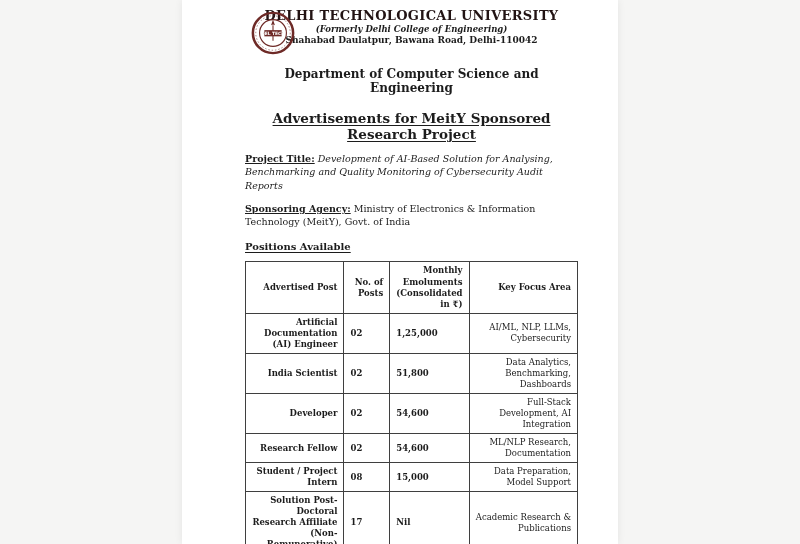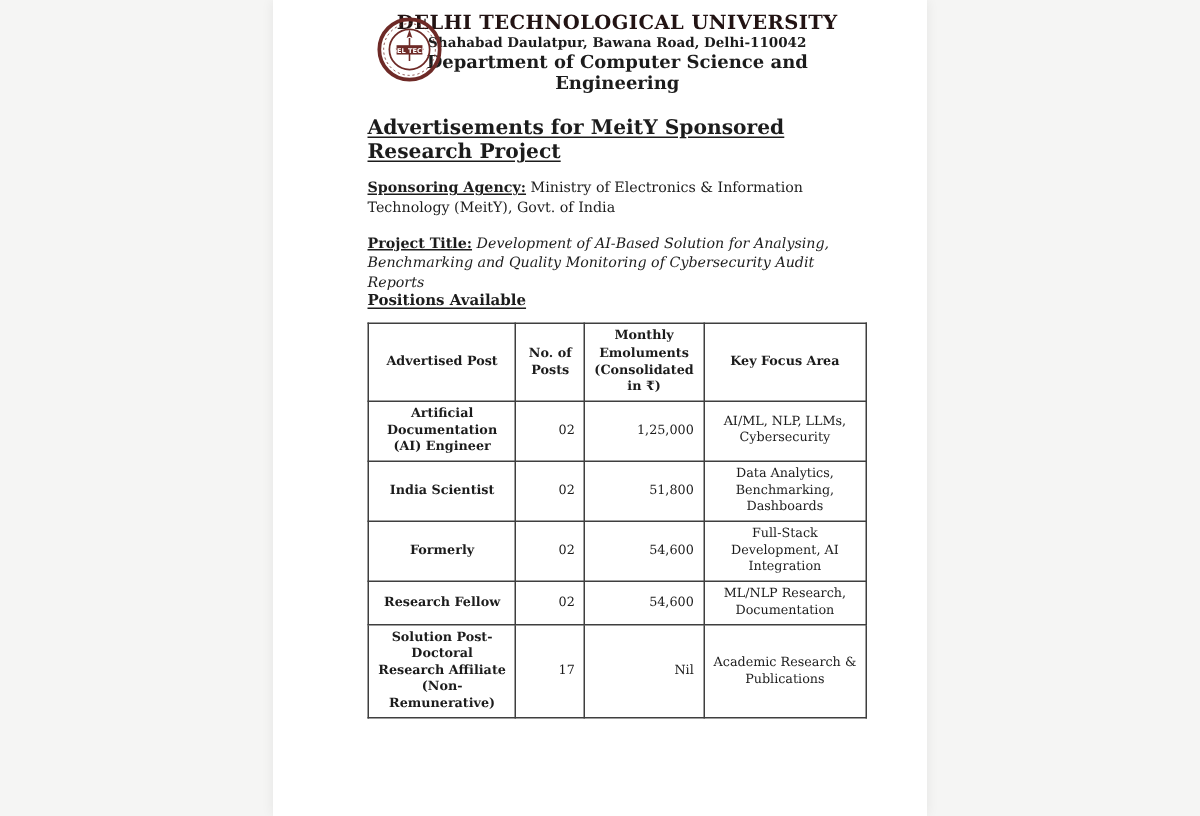--- a/index.html
+++ b/index.html
@@ -14,71 +14,72 @@
     background:#ffffff;box-shadow:0 0 8px rgba(0,0,0,0.07);
   }
   .content{padding:8px 40px 0 63px;}
 
   
   .hdr{position:relative;text-align:center;}
   .logo{position:absolute;left:5px;top:2px;width:46px;height:46px;}
   .uni{font-size:13px;font-weight:bold;letter-spacing:.3px;color:#221313;}
   .formerly{font-size:8.5px;font-style:italic;font-weight:bold;margin-top:1px;}
   .addr{font-size:9px;font-weight:bold;margin-top:1px;}
-  .dept{font-size:12px;font-weight:bold;margin-top:0;}
+  .dept{font-size:12px;font-weight:bold;margin-top:22px;}
 
   .doc-title{
-    text-align:left;font-size:13.5px;font-weight:bold;
+    text-align:center;font-size:13.5px;font-weight:bold;
     text-decoration:underline;text-underline-offset:2px;
     margin-top:15px;
   }
 
   .para{font-size:9.5px;line-height:1.4;margin-top:10px;}
   .b{font-weight:bold;}
   .u{text-decoration:underline;text-underline-offset:1px;}
   .i{font-style:italic;}
 
   .section-h{
-    font-size:10px;font-weight:bold;
+    font-size:10px;font-weight:bold;margin-top:13px;
     text-decoration:underline;text-underline-offset:2px;
   }
 
   
   table{width:100%;border-collapse:collapse;margin-top:9px;font-size:8.5px;line-height:1.3;}
-  th,td{border:1px solid #3f3f3f;padding:3px 6px;vertical-align:middle;text-align:center;}
+  th,td{border:1px solid #3f3f3f;padding:3px 6px;vertical-align:middle;text-align:right;}
   th{font-weight:bold;}
-  td.num{text-align:right;}
+  td.num{text-align:left;font-weight:bold;}
   td.post{font-weight:bold;}
 </style>
 </head>
 <body>
 
 <div class="page">
   <div class="content">
 
     <div class="hdr">
       <svg class="logo" viewBox="0 0 48 48">
         <circle cx="24" cy="24" r="21" fill="none" stroke="#6e2a27" stroke-width="2.6"></circle>
         <circle cx="24" cy="24" r="14" fill="none" stroke="#6e2a27" stroke-width="1.2"></circle>
         <path d="M24 10 L26 16 L24 15 L22 16 Z" fill="#6e2a27"></path>
         <path d="M14 24 h20 M24 16 v16" stroke="#6e2a27" stroke-width="1.1"></path>
         <rect x="15" y="21" width="18" height="6.5" fill="#6e2a27"></rect>
         <text x="24" y="26.5" text-anchor="middle" font-size="4.6" fill="#ffffff" font-family="DejaVu Sans, sans-serif" font-weight="bold">DEL TECH</text>
         <circle cx="24" cy="24" r="18" fill="none" stroke="#6e2a27" stroke-width="0.6" stroke-dasharray="1.5 2"></circle>
       </svg>
       <div class="uni">DELHI TECHNOLOGICAL UNIVERSITY</div>
+      <div class="formerly">(Formerly Delhi College of Engineering)</div>
       <div class="addr">Shahabad Daulatpur, Bawana Road, Delhi-110042</div>
       <div class="dept">Department of Computer Science and Engineering</div>
     </div>
 
     <div class="doc-title">Advertisements for MeitY Sponsored Research Project</div>
 
+    <div class="para"><span class="b u">Project Title:</span><span>  </span><span class="i">Development of AI-Based Solution for Analysing, Benchmarking and Quality Monitoring of Cybersecurity Audit Reports</span></div>
+
     <div class="para"><span class="b u">Sponsoring Agency:</span><span> Ministry of Electronics &amp; Information Technology (MeitY), Govt. of India</span></div>
-
-    <div class="para"><span class="b u">Project Title:</span><span>  </span><span class="i">Development of AI-Based Solution for Analysing, Benchmarking and Quality Monitoring of Cybersecurity Audit Reports</span></div>
 
     <div class="section-h">Positions Available</div>
 
     <table>
       <colgroup>
         <col style="width:30%">
           <col style="width:14%">
           <col style="width:22.5%">
           <col style="width:33.5%">
       </colgroup>
@@ -97,30 +98,36 @@
             <td class="num">1,25,000</td>
             <td>AI/ML, NLP, LLMs, Cybersecurity</td>
           </tr>
           <tr>
             <td class="post">India Scientist</td>
             <td class="num">02</td>
             <td class="num">51,800</td>
             <td>Data Analytics, Benchmarking, Dashboards</td>
           </tr>
           <tr>
-            <td class="post">Formerly</td>
+            <td class="post">Developer</td>
             <td class="num">02</td>
             <td class="num">54,600</td>
             <td>Full-Stack Development, AI Integration</td>
           </tr>
           <tr>
             <td class="post">Research Fellow</td>
             <td class="num">02</td>
             <td class="num">54,600</td>
             <td>ML/NLP Research, Documentation</td>
+          </tr>
+          <tr>
+            <td class="post">Student / Project Intern</td>
+            <td class="num">08</td>
+            <td class="num">15,000</td>
+            <td>Data Preparation, Model Support</td>
           </tr>
           <tr>
             <td class="post">Solution Post-Doctoral Research Affiliate (Non-Remunerative)</td>
             <td class="num">17</td>
             <td class="num">Nil</td>
             <td>Academic Research &amp; Publications</td>
           </tr>
         </tbody>
     </table>
 

